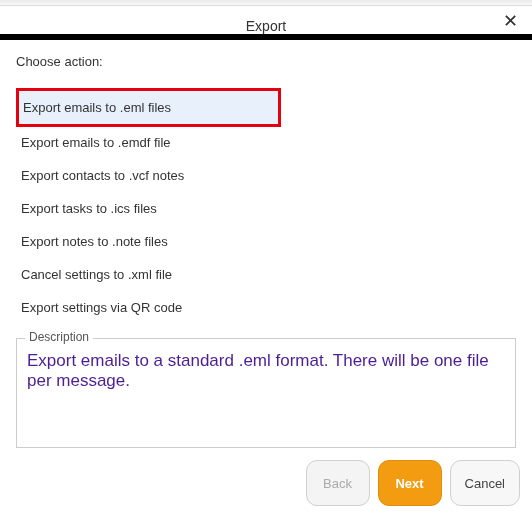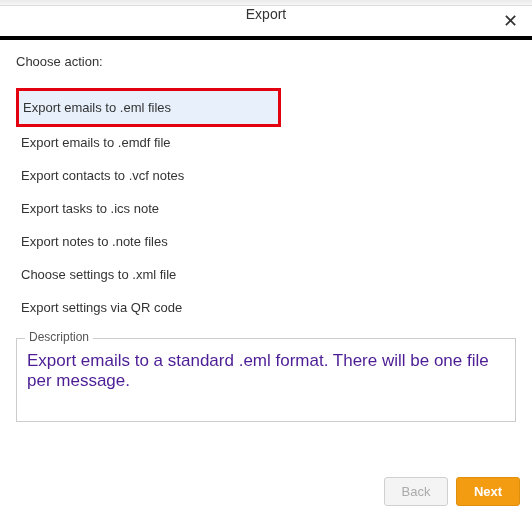--- a/index.html
+++ b/index.html
@@ -10,24 +10,24 @@
     color: #333;
     background: #fff;
     width: 532px;
     height: 516px;
     overflow: hidden;
     position: relative;
   }
   .titlebar {
     height: 34px;
     display: flex;
-    align-items: flex-start;
+    align-items: flex-end;
     justify-content: center;
     position: relative;
-    border-bottom: 4px solid #000000;
+    border-bottom: 6px solid #000000;
   }
   .titlebar .title {
     font-size: 14px;
     color: #333;
   }
   .titlebar .close {
     position: absolute;
     right: 10px;
     top: 6px;
     font-size: 18px;
@@ -60,21 +60,21 @@
     border: 3px solid #e3000f !important;
     padding: 9px 4px;
     margin: -1px 0;
     width: 265px;
   }
   .desc-group {
     margin-top: 14px;
     border: 1px solid #ccc;
     padding: 12px 10px 12px 10px;
     position: relative;
-    height: 84px;
+    height: 110px;
   }
   .desc-legend {
     position: absolute;
     top: -9px;
     left: 8px;
     background: #fff;
     padding: 0 4px;
     font-size: 12px;
     color: #555;
   }
@@ -84,22 +84,22 @@
   }
   .footer {
     position: absolute;
     bottom: 10px;
     right: 12px;
     display: flex;
     gap: 8px;
   }
   .btn {
     min-width: 64px;
-    height: 29px;
-    border-radius: 3px;
+    height: 46px;
+    border-radius: 11px;
     font-size: 13px;
     cursor: pointer;
     border: 1px solid #d0d0d0;
     background: #f7f7f7;
     color: #444;
     padding: 0 14px;
   }
   .btn.disabled {
     color: #aaa;
     cursor: default;
@@ -132,29 +132,30 @@
 
 <div class="body">
 
   <div class="choose-label">Choose action:</div>
 
   <div class="list" id="action-list">
 
   <div class="list-item selected highlight-box"><span>Export emails to .eml files</span></div>
       <div class="list-item"><span>Export emails to .emdf file</span></div>
       <div class="list-item"><span>Export contacts to .vcf notes</span></div>
-      <div class="list-item"><span>Export tasks to .ics note</span></div>
+      <div class="list-item"><span>Export tasks to .ics files</span></div>
       <div class="list-item"><span>Export notes to .note files</span></div>
-      <div class="list-item"><span>Choose settings to .xml file</span></div>
+      <div class="list-item"><span>Cancel settings to .xml file</span></div>
       <div class="list-item"><span>Export settings via QR code</span></div>
     </div>
 
   <div class="desc-group">
     <span class="desc-legend">Description</span>
     <div class="desc-text">Export emails to a standard .eml format. There will be one file per message.</div>
   </div>
 
 </div>
 
 <div class="footer">
   <button class="btn disabled">Back</button>
   <button class="btn primary">Next</button>
+  <button class="btn">Cancel</button>
 </div>
 
 </body></html>

